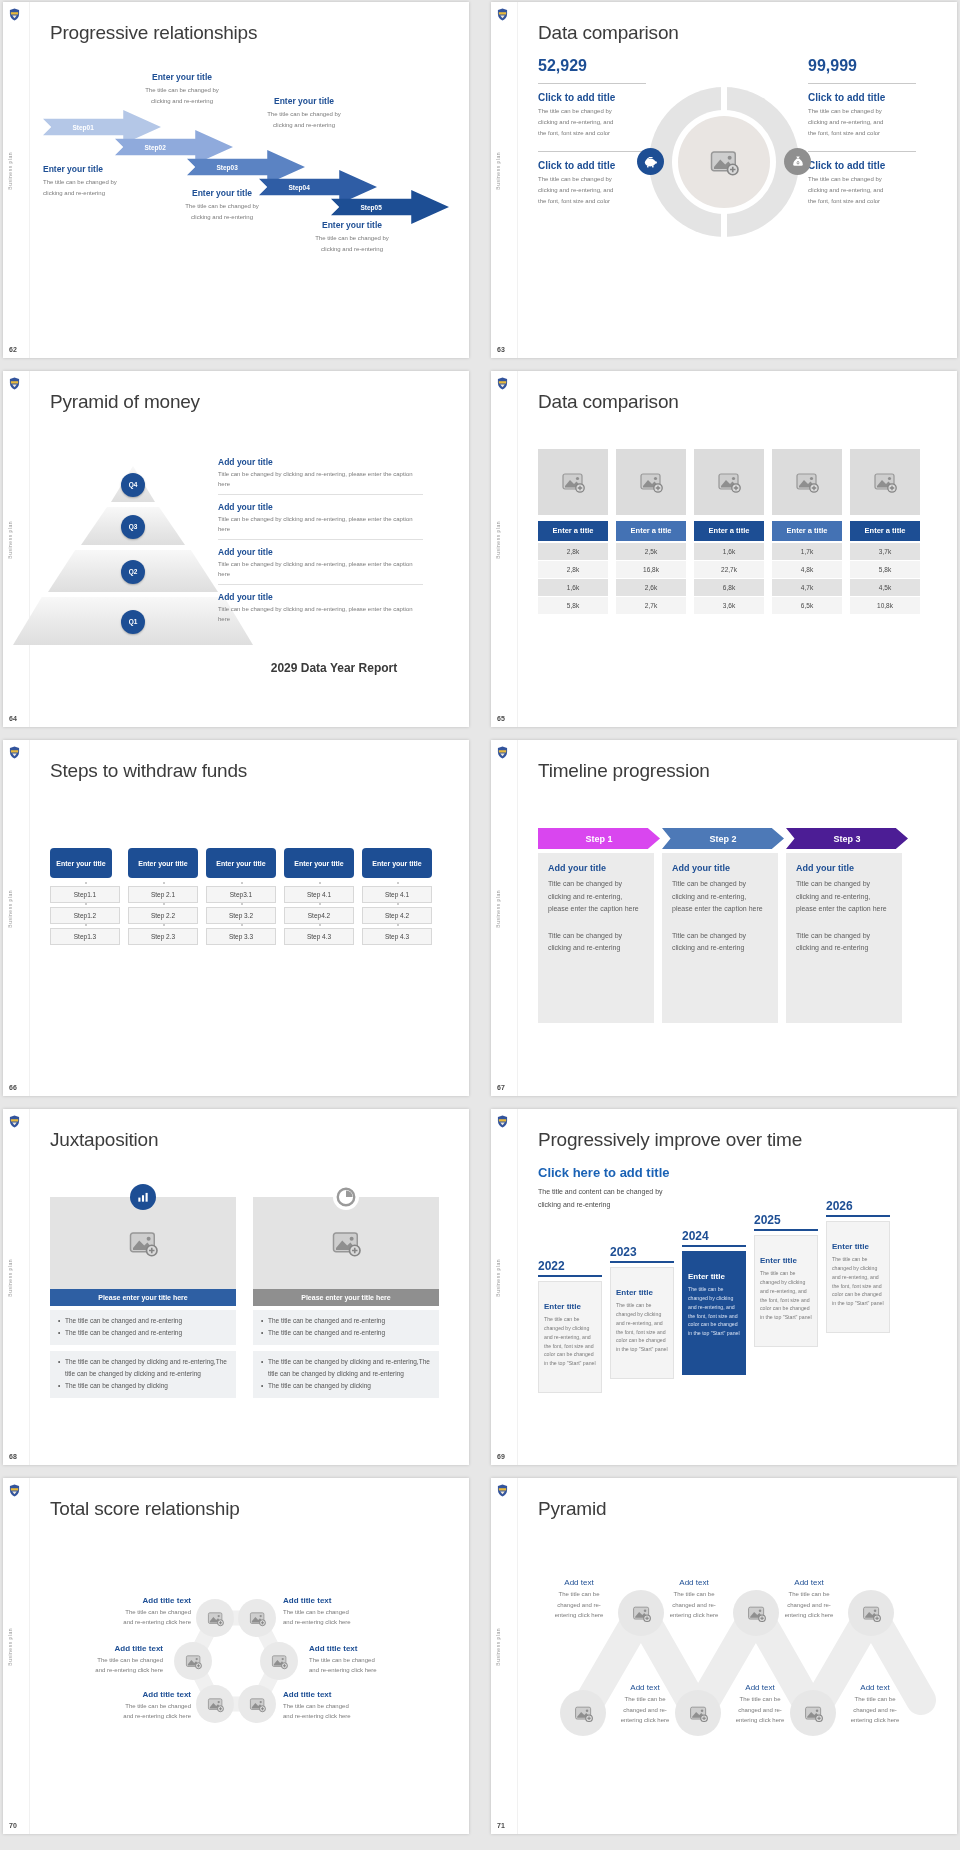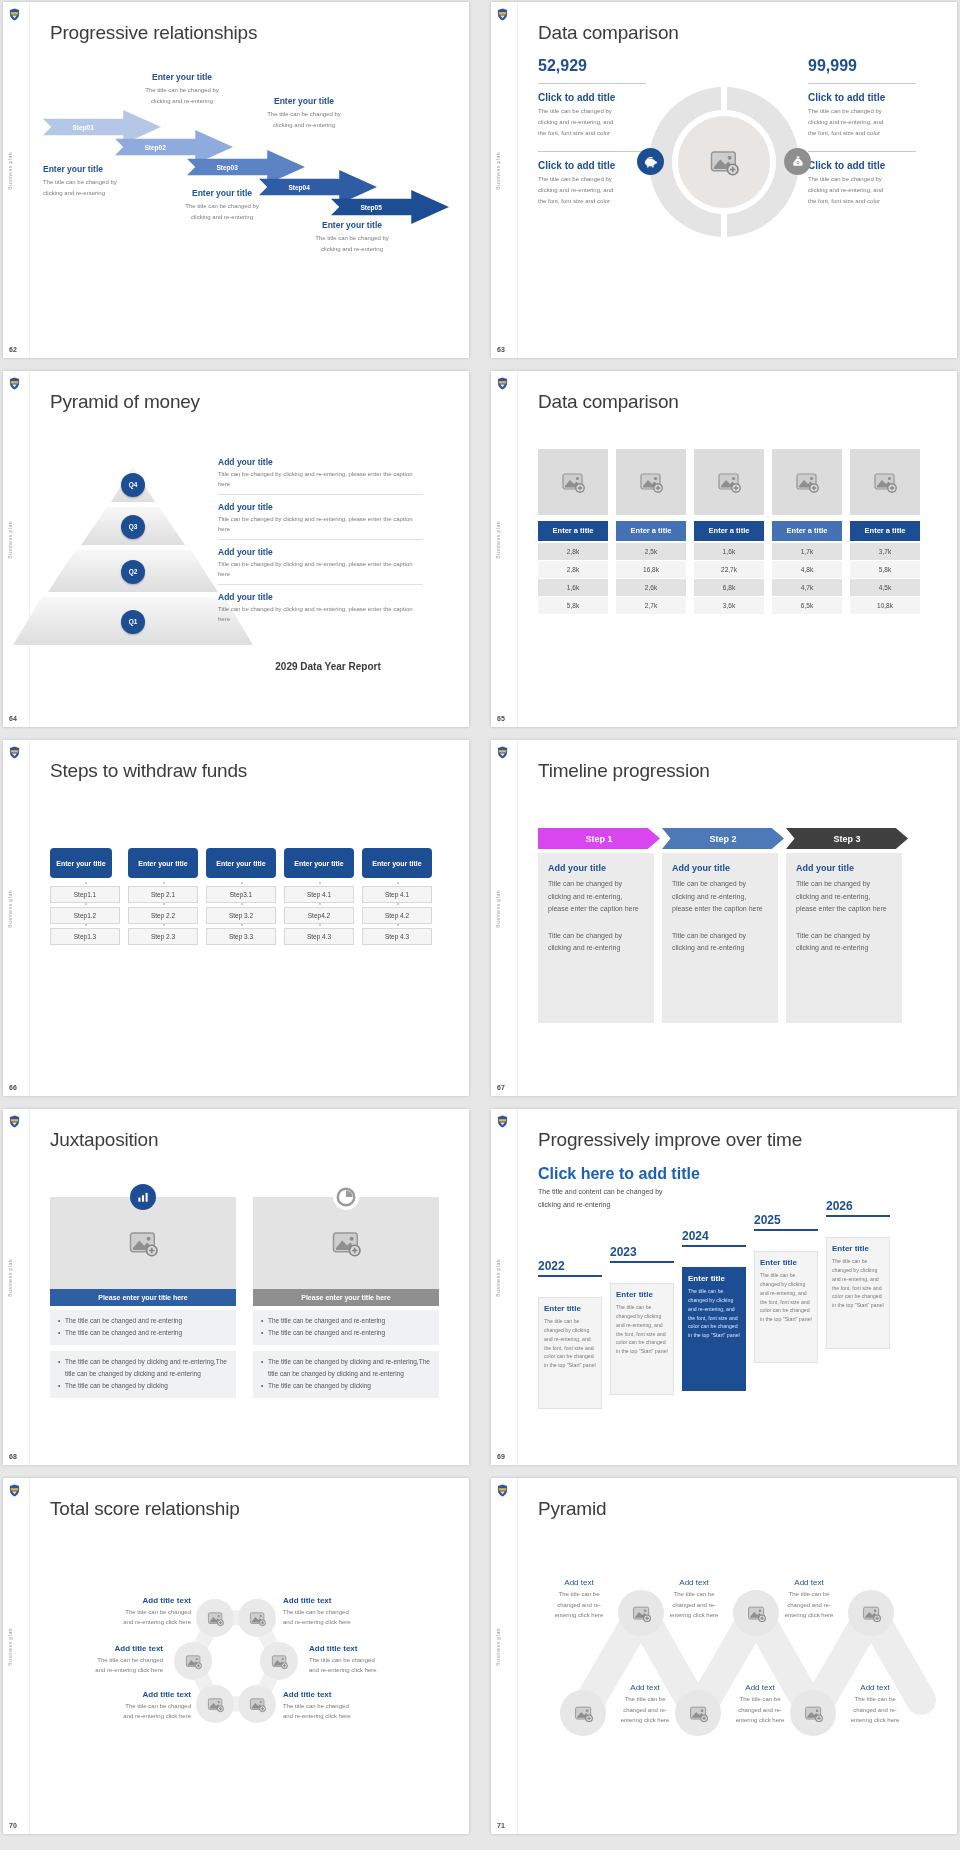--- a/index.html
+++ b/index.html
@@ -54,21 +54,21 @@
   .s68-ic{position:absolute;width:26px;height:26px;border-radius:50%;left:80px;top:-13px;display:flex;align-items:center;justify-content:center;}
   .s68-pic{height:92px;background:#e3e3e3;display:flex;align-items:center;justify-content:center;}
   .s68-bar{height:17px;color:#fff;font-size:7px;font-weight:bold;text-align:center;line-height:17px;}
   .s68-panel{background:#eff1f3;margin-top:4px;padding:5px 8px;}
   .s68-panel .b{font-size:6.5px;color:#555;line-height:1.9;padding-left:7px;position:relative;}
   .s68-panel .b::before{content:"•";position:absolute;left:0;}
   
   .s69-col{position:absolute;width:64px;}
   .s69-y{font-size:12px;font-weight:bold;color:#1d4e94;}
   .s69-u{height:2px;background:#1d4e94;margin-top:2px;}
-  .s69-box{margin-top:20px;background:#f4f4f4;border:1px solid #e2e2e2;padding:6px 5px;box-sizing:border-box;height:112px;}
+  .s69-box{margin-top:4px;background:#f4f4f4;border:1px solid #e2e2e2;padding:20px 5px;box-sizing:border-box;height:112px;}
   .s69-box .t{font-size:8px;font-weight:bold;color:#1d4e94;margin-bottom:4px;}
   .s69-box .c{font-size:5.2px;color:#7b7b7b;line-height:1.7;}
   .s69-box.dark{background:#1d4e94;border-color:#1d4e94;height:124px;}
   .s69-box.dark .t{color:#fff;}
   .s69-box.dark .c{color:#d7e1f3;}
   
   .s70-circ{position:absolute;width:38px;height:38px;border-radius:50%;background:#e9e9e9;display:flex;align-items:center;justify-content:center;}
   .s70-blk{position:absolute;width:130px;}
   .s70-blk .t{font-size:8px;font-weight:bold;color:#1d4e94;margin-bottom:2px;}
   .s70-blk .l{font-size:6px;color:#7b7b7b;line-height:1.7;}
@@ -252,21 +252,21 @@
       <div class="c">Title can be changed by clicking and re-entering, please enter the caption here</div>
     </div>
     <div class="s64-e" style="top:176px">
       <div class="t">Add your title</div>
       <div class="c">Title can be changed by clicking and re-entering, please enter the caption here</div>
     </div>
     <div class="s64-e" style="top:221px;border-bottom:none">
       <div class="t">Add your title</div>
       <div class="c">Title can be changed by clicking and re-entering, please enter the caption here</div>
     </div>
-    <div class="abs ctr" style="left:240px;top:290px;width:170px;font-size:10px;font-weight:bold;color:#3a3a3a">2029 Data Year Report</div>
+    <div class="abs ctr" style="left:246px;top:290px;width:170px;font-size:12px;font-weight:bold;color:#3a3a3a">2029 Data Year Report</div>
   </div>
 
   <div class="slide" style="left:491px;top:371px">
     <div class="srule"></div>
     <svg class="slogo">
         <use href="#crest"></use>
       </svg>
     <div class="vbrand">Business plan</div>
     <div class="snum">65</div>
     <div class="stitle">Data comparison</div>
@@ -355,21 +355,21 @@
   <div class="slide" style="left:491px;top:740px">
     <div class="srule"></div>
     <svg class="slogo">
         <use href="#crest"></use>
       </svg>
     <div class="vbrand">Business plan</div>
     <div class="snum">67</div>
     <div class="stitle">Timeline progression</div>
     <div class="s67-a" style="left:47px;background:#d946ef;clip-path:polygon(0 0,90% 0,100% 50%,90% 100%,0 100%)">Step 1</div>
     <div class="s67-a" style="left:171px;background:#4d79b7">Step 2</div>
-    <div class="s67-a" style="left:295px;background:#404040">Step 3</div>
+    <div class="s67-a" style="left:295px;background:#4c1d95">Step 3</div>
     <div class="s67-p" style="left:47px">
       <div class="t">Add your title</div>
       <div class="x">Title can be changed by clicking and re-entering, please enter the caption here</div>
       <div class="x" style="margin-top:14px">Title can be changed by clicking and re-entering</div>
     </div>
     <div class="s67-p" style="left:171px">
       <div class="t">Add your title</div>
       <div class="x">Title can be changed by clicking and re-entering, please enter the caption here</div>
       <div class="x" style="margin-top:14px">Title can be changed by clicking and re-entering</div>
     </div>
@@ -433,21 +433,21 @@
   </div>
 
   <div class="slide" style="left:491px;top:1109px">
     <div class="srule"></div>
     <svg class="slogo">
         <use href="#crest"></use>
       </svg>
     <div class="vbrand">Business plan</div>
     <div class="snum">69</div>
     <div class="stitle">Progressively improve over time</div>
-    <div class="abs" style="left:47px;top:56px;font-size:16px;font-weight:bold;color:#1a62b5">Click here to add title</div>
+    <div class="abs" style="left:47px;top:56px;font-size:13px;font-weight:bold;color:#1a62b5">Click here to add title</div>
     <div class="abs" style="left:47px;top:76px;width:195px;font-size:7px;color:#4a4a4a;line-height:1.9">
       <div>The title and content can be changed by</div>
       <div>clicking and re-entering</div>
     </div>
     <div class="s69-col" style="left:47px;top:150px">
       <div class="s69-y">2022</div>
       <div class="s69-u"></div>
       <div class="s69-box">
         <div class="t">Enter title</div>
         <div class="c">The title can be changed by clicking and re-entering, and the font, font size and color can be changed in the top "Start" panel</div>

